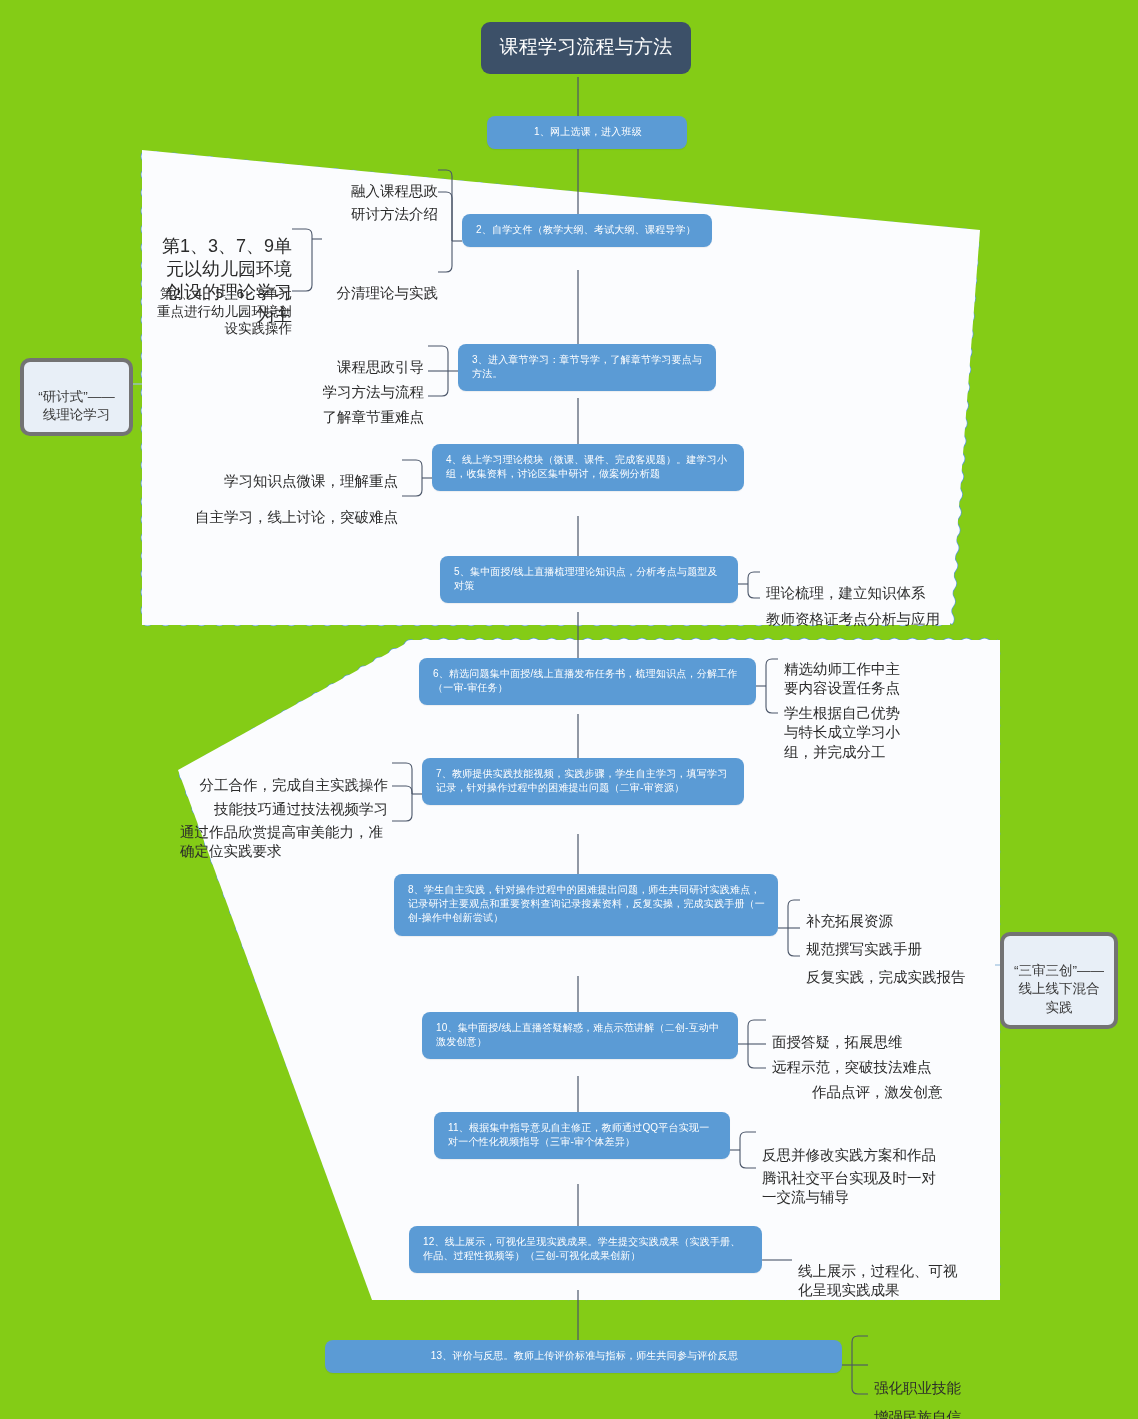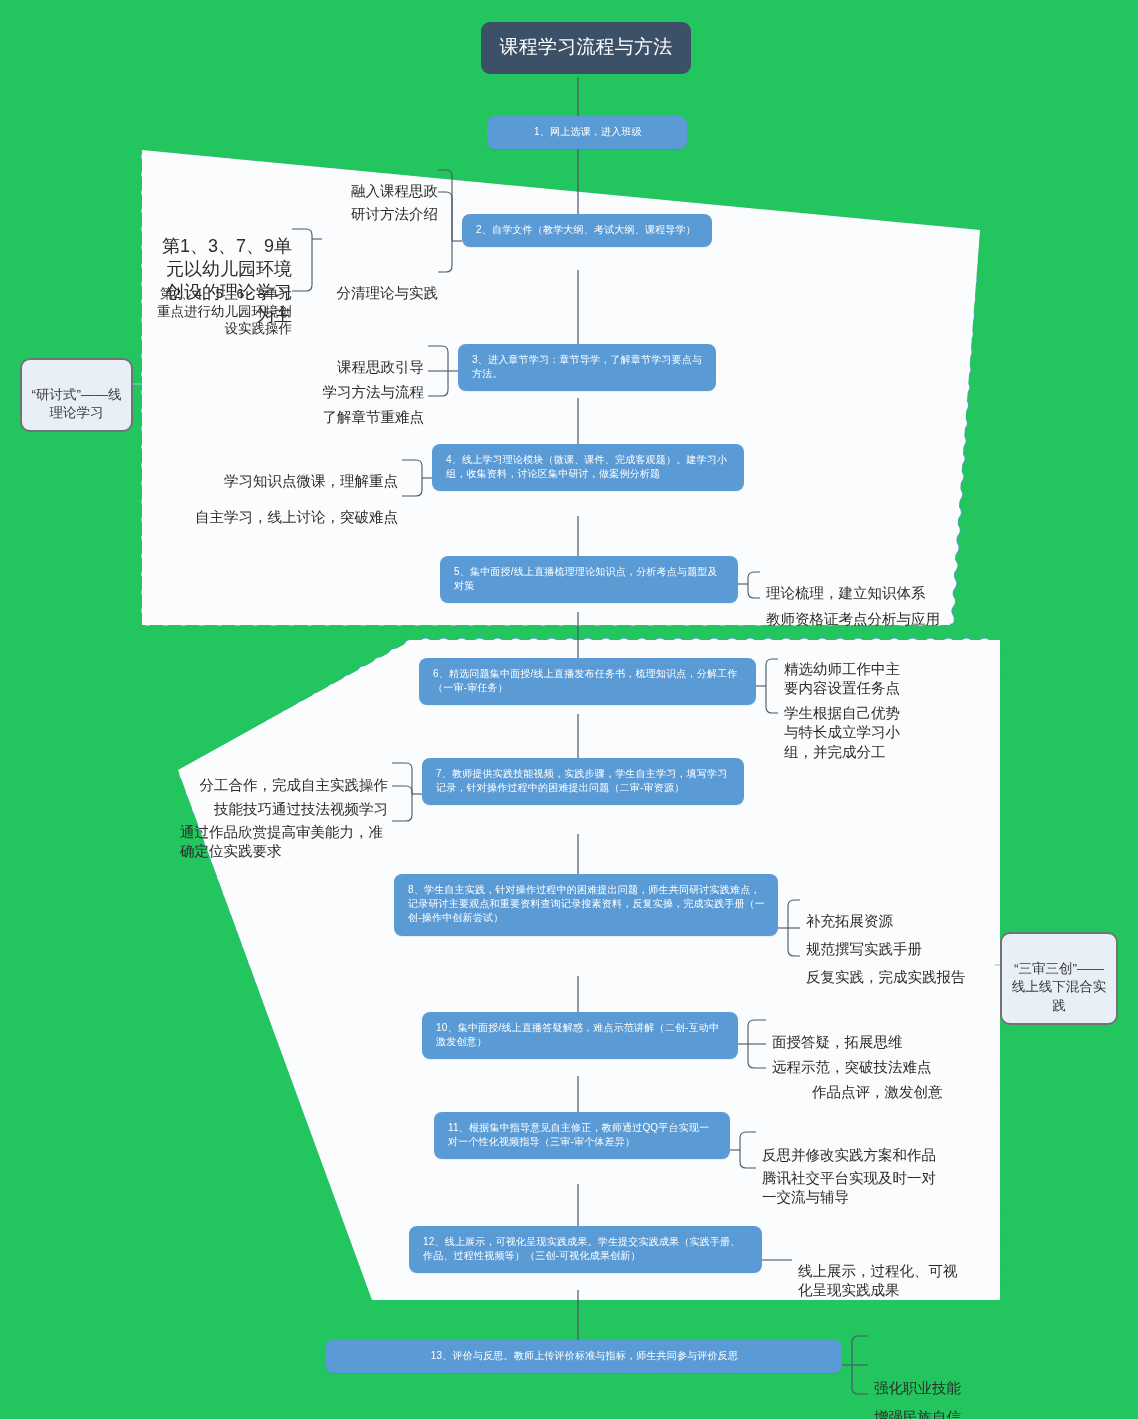--- a/index.html
+++ b/index.html
@@ -7,21 +7,21 @@
     padding: 0;
     background: #ffffff;
   }
   body {
     font-family: "Liberation Sans", "DejaVu Sans", sans-serif;
   }
   #canvas {
     position: relative;
     width: 1138px;
     height: 1419px;
-    background: #22c55e;
+    background: #84cc16;
     overflow: hidden;
   }
   #lines {
     position: absolute;
     left: 0;
     top: 0;
     width: 1138px;
     height: 1419px;
     pointer-events: none;
   }
@@ -56,21 +56,21 @@
     font-size: 14.5px;
     line-height: 1.45;
     white-space: pre-line;
   }
   .leaf.right { text-align: left; }
   .leaf.leftal { text-align: right; }
   .tag {
     position: absolute;
     box-sizing: border-box;
     background: #e8eff7;
-    border: 2px solid #737373;
+    border: 4px solid #737373;
     border-radius: 10px;
     color: #3a3a3a;
     font-size: 13.5px;
     line-height: 1.38;
     padding: 7px 8px;
     text-align: center;
     white-space: pre-line;
   }
 </style>
 </head>

